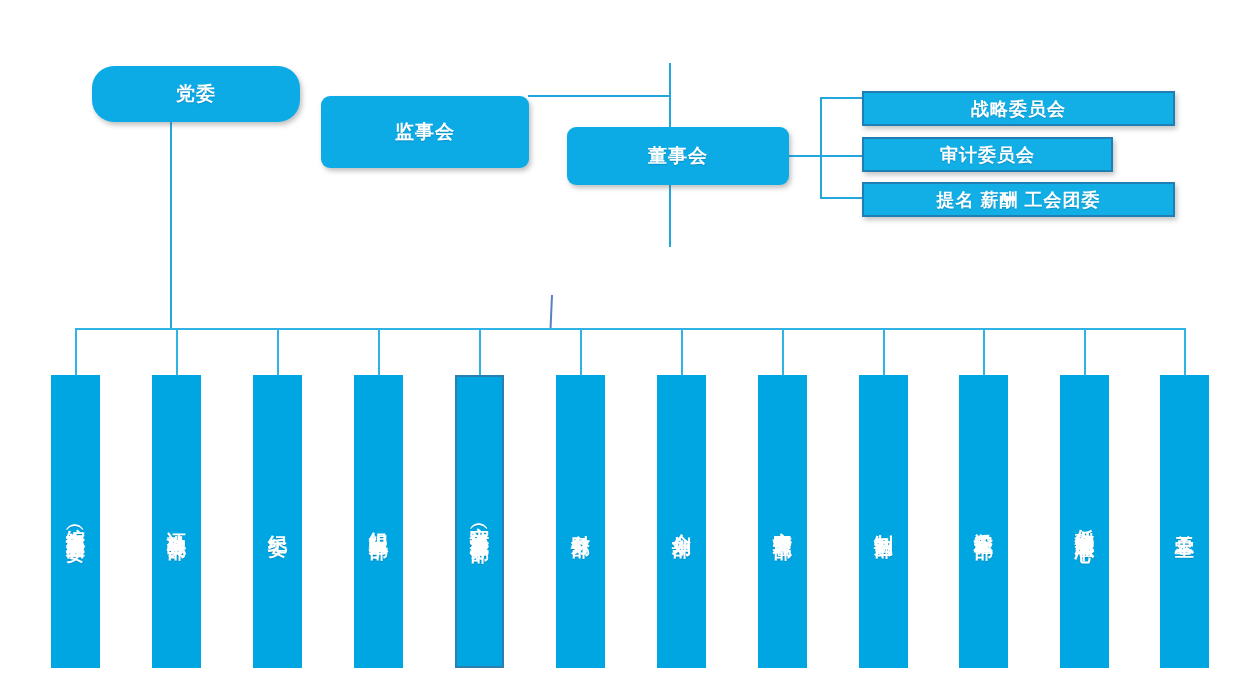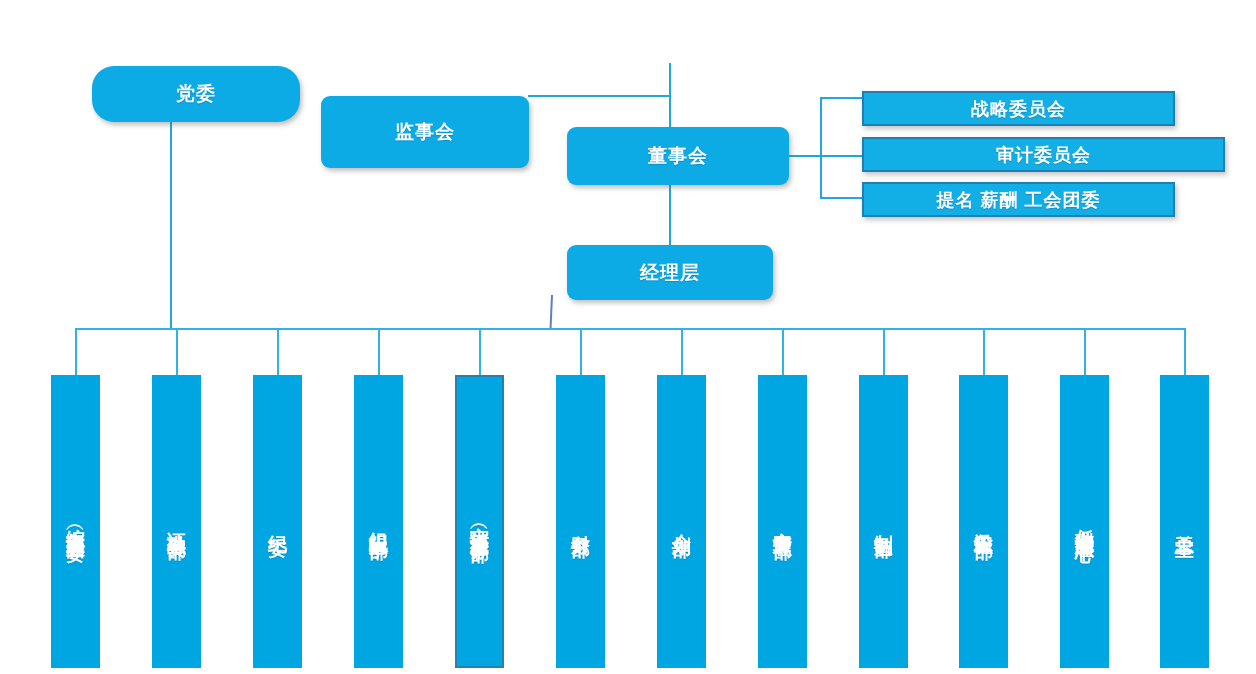--- a/index.html
+++ b/index.html
@@ -133,28 +133,25 @@
   </div>
 
   <div class="node" style="left:321px; top:66px; width:208px; height:72px;margin-top:30px;">
     <span>监事会</span>
   </div>
 
   <div class="node" style="left:567px; top:127px; width:222px; height:58px;">
     <span>董事会</span>
   </div>
 
-  <div class="node" style="left:567px; top:245px; width:206px; height:55px;">
-    <span>经理层</span>
-  </div>
 
   <div class="committee" style="left:862px; top:91px; width:313px; height:35px;">
     <span>战略委员会</span>
   </div>
-  <div class="committee" style="left:862px; top:137px; width:363px; height:35px;">
+  <div class="committee" style="left:862px; top:137px; width:251px; height:35px;">
     <span>审计委员会</span>
   </div>
   <div class="committee" style="left:862px; top:182px; width:313px; height:35px;">
     <span>提名 薪酬 工会团委</span>
   </div>
 
   <div class="dept" style="left:51px; top:375px; width:49px; height:293px;">
     <span>综合部（工会团委）</span>
   </div>
   <div class="dept" style="left:152px; top:375px; width:49px; height:293px;">

